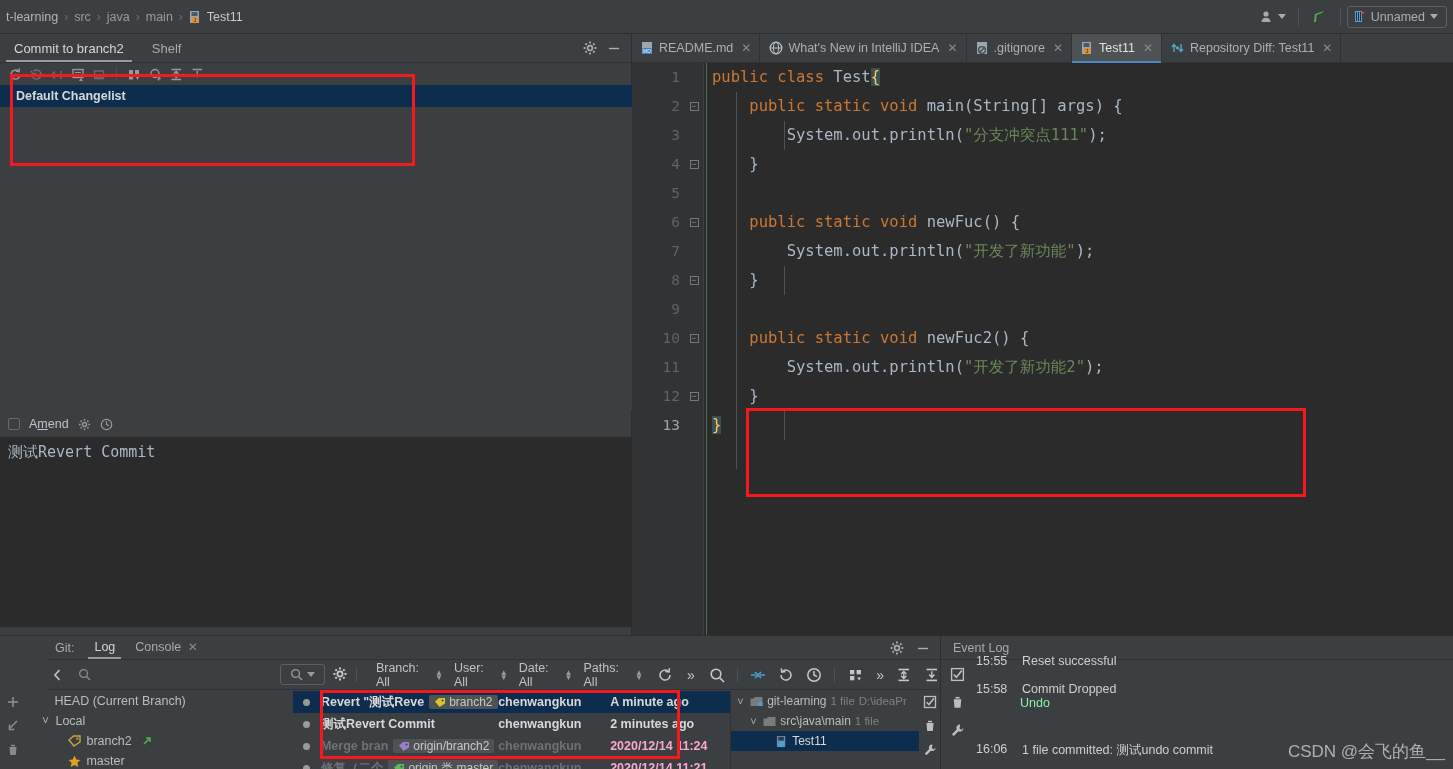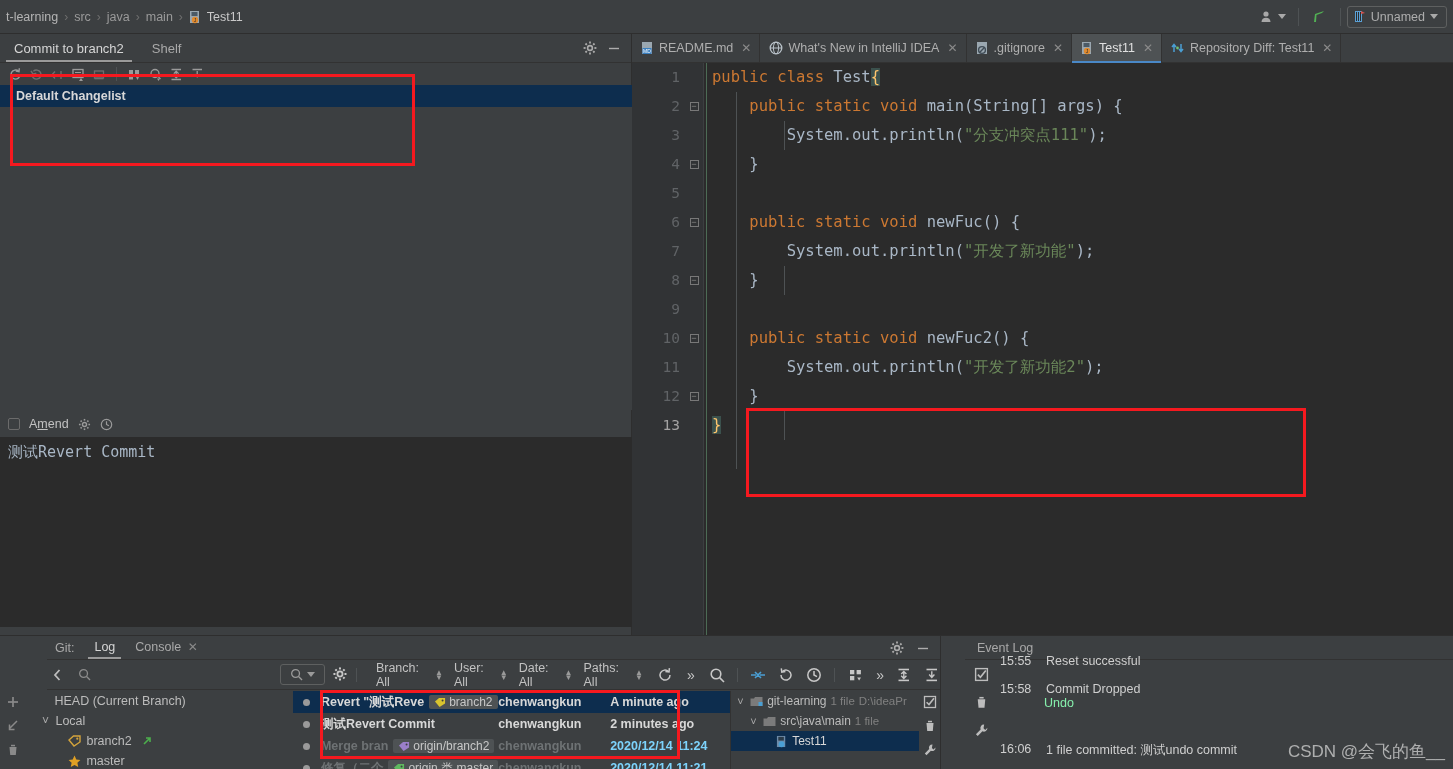--- a/index.html
+++ b/index.html
@@ -158,37 +158,37 @@
   .commitlist { flex:1; background:#3C3F41; position:relative; }
   .commitrow { height:22px; display:flex; align-items:center; font-size:12.5px; position:relative; }
   .commitrow.sel { background:#0D2D4E; }
   .cr-graph { width:28px; display:flex; align-items:center; justify-content:center; }
   .dot { width:7px;height:7px;border-radius:50%; background:#9A9A9A; }
   .cr-subject { flex:1; color:#D8D8D8; font-weight:bold; white-space:nowrap; overflow:hidden; display:flex; align-items:center; gap:5px; }
   .cr-subject.dim { color:#6E7274; }
   .cr-author { width:112px; color:#D8D8D8; font-weight:bold; }
   .cr-author.dim { color:#6E7274; }
   .cr-date { width:120px; color:#D8D8D8; font-weight:bold; }
-  .cr-date.dim { color:#7dd3fc; }
+  .cr-date.dim { color:#f9a8d4; }
   .reftag {
     display:inline-flex; align-items:center; gap:3px;
     background:#4E5254; border-radius:2px; padding:0px 5px; font-weight:normal; color:#C8C8C8; font-size:12px;
   }
 
   
   .gp-files { width:200px; background:#3C3F41; border-left:1px solid #323232; }
   .gf-row { height:20px; display:flex; align-items:center; gap:4px; font-size:12px; color:#BCBCBC; white-space:nowrap;}
   .gf-row.sel { background:#0D2D4E; color:#D8D8D8; }
   .gf-meta { color:#808080; font-size:11.5px; }
   .gf-rail { width:22px; display:flex; flex-direction:column; align-items:center; gap:10px; padding-top:4px; color:#8A8A8A;}
 
   
   .eventlog {
     position:absolute; left:940px; top:635px; width:513px; height:134px;
-    background:#3C3F41; border-top:1px solid #2E2E2E; border-left:1px solid #2E2E2E;padding-left:24px;
+    background:#3C3F41; border-top:1px solid #2E2E2E; border-left:1px solid #2E2E2E;
   }
   .el-title { height:24px; display:flex; align-items:center; padding-left:12px; color:#A9A9A9; font-size:12.5px; border-bottom:1px solid #323232;}
   .el-body { display:flex; height:110px; }
   .el-rail { width:33px; display:flex; flex-direction:column; align-items:center; gap:13px; padding-top:7px; color:#BDBDBD; }
   .el-list { flex:1; padding-top:2px; position:relative; }
   .el-entry { display:flex; gap:8px; font-size:12.5px; color:#CFCFCF; padding:0 0 0 2px; }
   .el-time { width:38px; color:#CFCFCF; }
   .el-undo { color:#86efac; padding-left:46px; font-size:12.5px;}
   .watermark {
     position:absolute; right:8px; bottom:6px; color:#C8C8C8; font-size:17px; opacity:.82;

